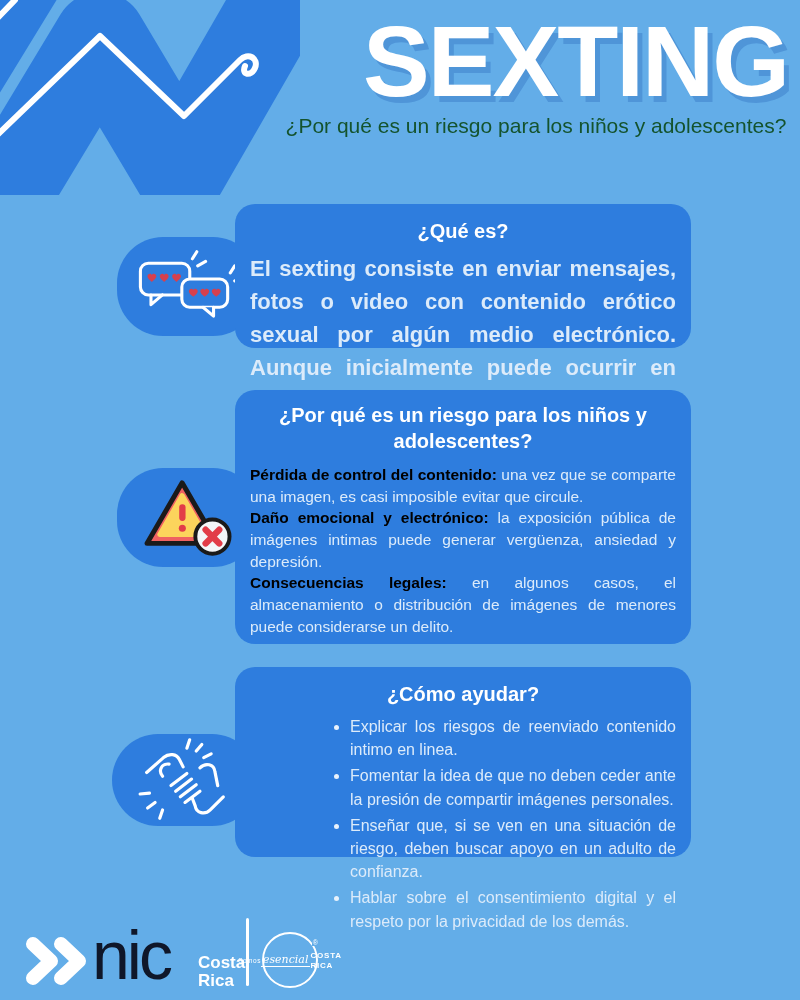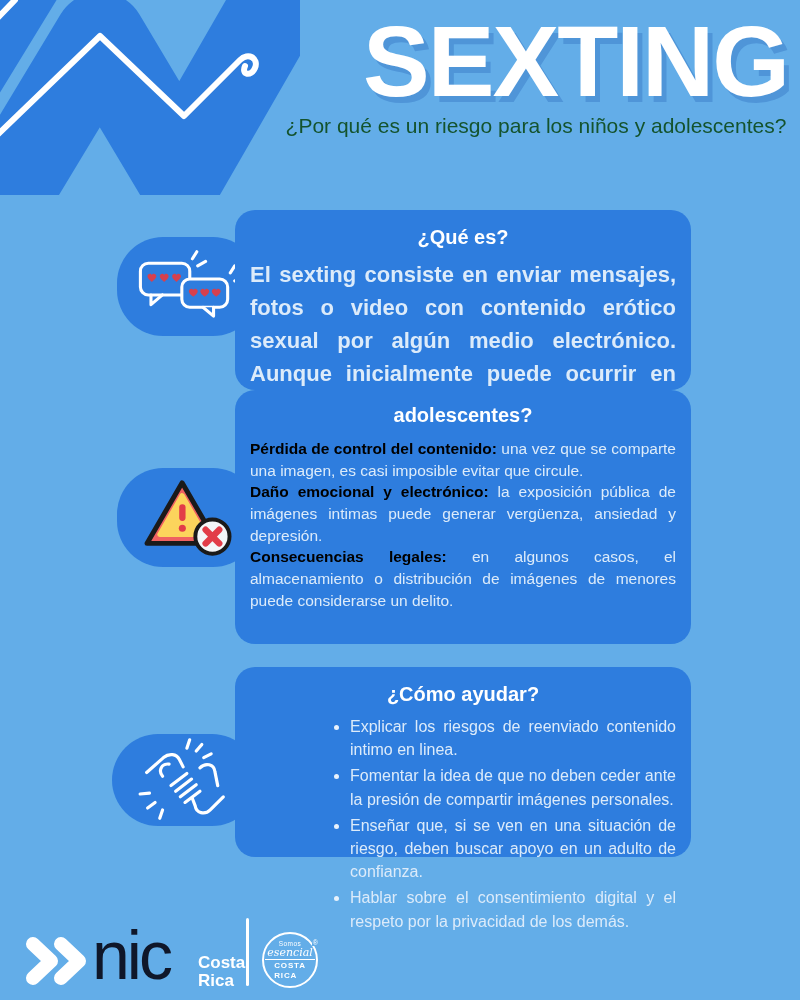--- a/index.html
+++ b/index.html
@@ -18,21 +18,21 @@
   .subtitle {
     position:absolute; top:114px; left:272px; width:528px; text-align:center;
     font-size:21px; font-weight:normal; color:#14532d;
   }
 
   .card {
     position:absolute; left:235px; width:456px; box-sizing:border-box;
     background:#2e7dde; border-radius:20px; color:#dcebfa;
   }
   .card h2 { margin:0; text-align:center; color:#ffffff; font-size:20px; line-height:1.3; }
-  .card-1 { top:210px; height:180px; padding:14px 15px; }
+  .card-1 { top:204px; height:144px; padding:14px 15px; }
   .card-1 h2 { margin-bottom:8px; }
   .card-1 p { margin:0; font-size:22px; line-height:1.5; text-align:justify;font-weight:bold; }
   .card-2 { top:390px; height:254px; padding:12px 15px; }
   .card-2 h2 { margin-bottom:10px; }
   .card-2 .item { margin:0; font-size:15.5px; line-height:1.4; text-align:justify; }
   .card-2 .item b { color:#000000; }
   .card-3 { top:667px; height:190px; padding:14px 15px; }
   .card-3 ul { margin:8px 0 0; padding-left:100px; }
   .card-3 li { font-size:16px; line-height:1.45; text-align:justify; margin-bottom:3px; }
   .card-3 li::marker { color:#e8f2fc; }
@@ -54,21 +54,21 @@
     position:absolute; left:198px; top:954px;
     font-size:17px; font-weight:bold; line-height:1.05; color:#ffffff;
   }
   .footer-divider {
     position:absolute; left:246px; top:918px; width:3px; height:68px;
     background:#ffffff; border-radius:2px;
   }
   .stamp {
     position:absolute; left:262px; top:932px; width:56px; height:56px;
     border:2px solid #ffffff; border-radius:50%; box-sizing:border-box;
-    display:flex; flex-direction:column; align-items:center; justify-content:center;
+    display:flex; flex-direction:row; align-items:center; justify-content:center;
     color:#ffffff;
   }
   .stamp .somos { font-size:6.5px; letter-spacing:0.5px; }
   .stamp .esencial {
     font-family:"DejaVu Serif","Liberation Serif",serif; font-style:italic;
     font-size:11px; line-height:1; border-bottom:1px solid #fff; padding:0 2px 1px;
   }
   .stamp .reg { position:absolute; top:5px; right:-3px; font-size:7px; background:#63ade8; padding:0 1px; }
   .stamp .cr { font-size:8px; font-weight:bold; letter-spacing:0.8px; line-height:1.15; margin-top:1px; }
 </style>
@@ -115,20 +115,21 @@
     <path d="M44 8 L80 70 H8 Z" fill="#ef6161" stroke="#1a1a1a" stroke-width="5" stroke-linejoin="round"></path>
     <path d="M44 21 L67 61 H21 Z" fill="#fcd45c" stroke="#fcd45c" stroke-width="5" stroke-linejoin="round"></path>
     <rect x="41" y="30" width="6.5" height="17" rx="3.2" fill="#e23c48"></rect>
     <circle cx="44.2" cy="54.5" r="3.6" fill="#e23c48"></circle>
     <circle cx="75" cy="63" r="17.5" fill="#f4f6f8" stroke="#1a1a1a" stroke-width="4"></circle>
     <path d="M68 56 L82 70 M82 56 L68 70" stroke="#e23c48" stroke-width="6.5" stroke-linecap="round"></path>
   </svg>
 </div>
 <div class="card card-2">
   <h2>
+    <div>¿Por qué es un riesgo para los niños y</div>
     <div>adolescentes?</div>
   </h2>
   <p class="item"><b>Pérdida de control del contenido:</b> <span>una vez que se comparte una imagen, es casi imposible evitar que circule.</span></p>
   <p class="item"><b>Daño emocional y electrónico:</b> <span>la exposición pública de imágenes intimas puede generar vergüenza, ansiedad y depresión.</span></p>
   <p class="item"><b>Consecuencias legales:</b> <span>en algunos casos, el almacenamiento o distribución de imágenes de menores puede considerarse un delito.</span></p>
 </div>
 
 <div class="pill pill-3">
   <svg width="108" height="86" viewBox="0 0 110 92">
     <g stroke="#ffffff" fill="none" stroke-width="3.4" stroke-linecap="round" stroke-linejoin="round">

